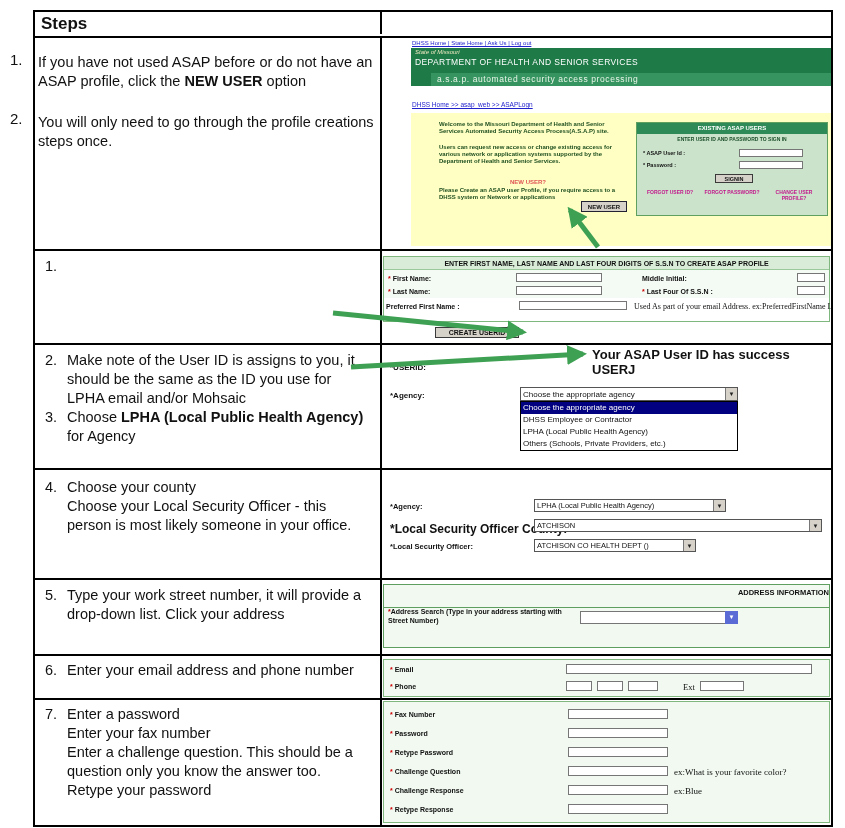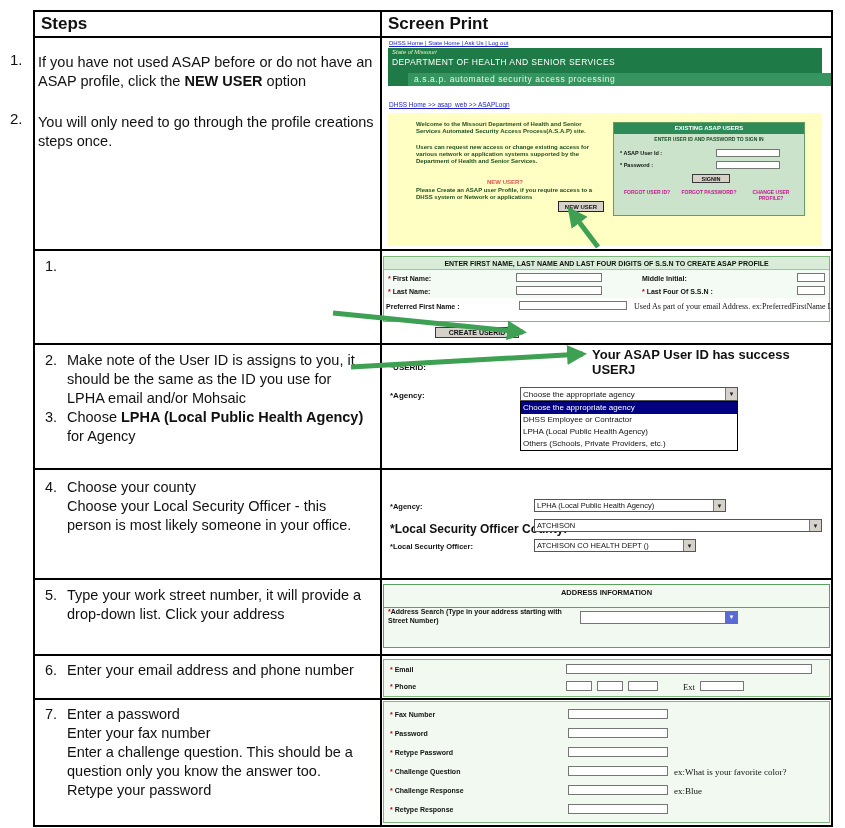--- a/index.html
+++ b/index.html
@@ -36,30 +36,30 @@
 </head>
 <body>
 
 <div class="page">
 
   <div class="mnum" style="left:10px; top:51px;">1.</div>
   <div class="mnum" style="left:10px; top:110px;">2.</div>
 
   <div class="tbl">
 
-    <div class="trow" style="height:26px;">
+    <div class="trow" style="height:26px;flex-direction:column;">
       <div class="lcell">
         <div class="hdr-lbl">Steps</div>
       </div>
       <div class="rcell">
         <div class="hdr-lbl">Screen Print</div>
       </div>
     </div>
 
-    <div class="trow" style="height:213px;">
+    <div class="trow" style="height:213px;gap:23px;">
       <div class="lcell">
         <div class="stext" style="left:3px; top:15px; width:338px;">
           <span>If you have not used ASAP before or do not have an ASAP profile, click the </span><b>NEW USER</b><span> option</span>
         </div>
         <div class="stext" style="left:3px; top:75px; width:338px;">You will only need to go through the profile creations steps once.</div>
       </div>
       <div class="rcell">
         <div class="abs" style="left:6px; top:1px; width:436px; height:210px;">
           <div class="abs link tn" style="left:1px; top:1px; font-size:6px;">DHSS Home  |  State Home  |  Ask Us  |  Log out</div>
           <div class="abs" style="left:0; top:9px; width:434px; height:38px; background:#1E7A47;">
@@ -172,21 +172,21 @@
       </div>
     </div>
 
     <div class="trow" style="height:76px;">
       <div class="lcell">
         <div class="snum" style="left:10px; top:6px;">5.</div>
         <div class="stext" style="left:32px; top:6px; width:298px;">Type your work street number, it will provide a drop-down list.  Click your address</div>
       </div>
       <div class="rcell">
         <div class="gbox" style="left:1px; top:4px; width:447px; height:64px; border-color:#5E9E5E;">
-          <div style="height:23px; border-bottom:1px solid #5E9E5E; text-align:center; font-size:7.5px; font-weight:bold; line-height:15px;">ADDRESS INFORMATION</div>
+          <div style="height:23px; border-bottom:1px solid #5E9E5E; text-align:right; font-size:7.5px; font-weight:bold; line-height:15px;">ADDRESS INFORMATION</div>
           <div class="abs" style="left:4px; top:22px; width:186px; font-size:7px; font-weight:bold; line-height:9px;">
             <span class="req">*</span><span>Address Search (Type in your address starting with Street Number)</span>
           </div>
           <div class="ibox" style="left:196px; top:26px; width:146px; height:13px;"></div>
           <div class="abs" style="left:341px; top:26px; width:13px; height:13px; background:#5B6BD5; color:#fff; font-size:6px; text-align:center; line-height:13px;">▼</div>
         </div>
       </div>
     </div>
 
     <div class="trow" style="height:44px;">

